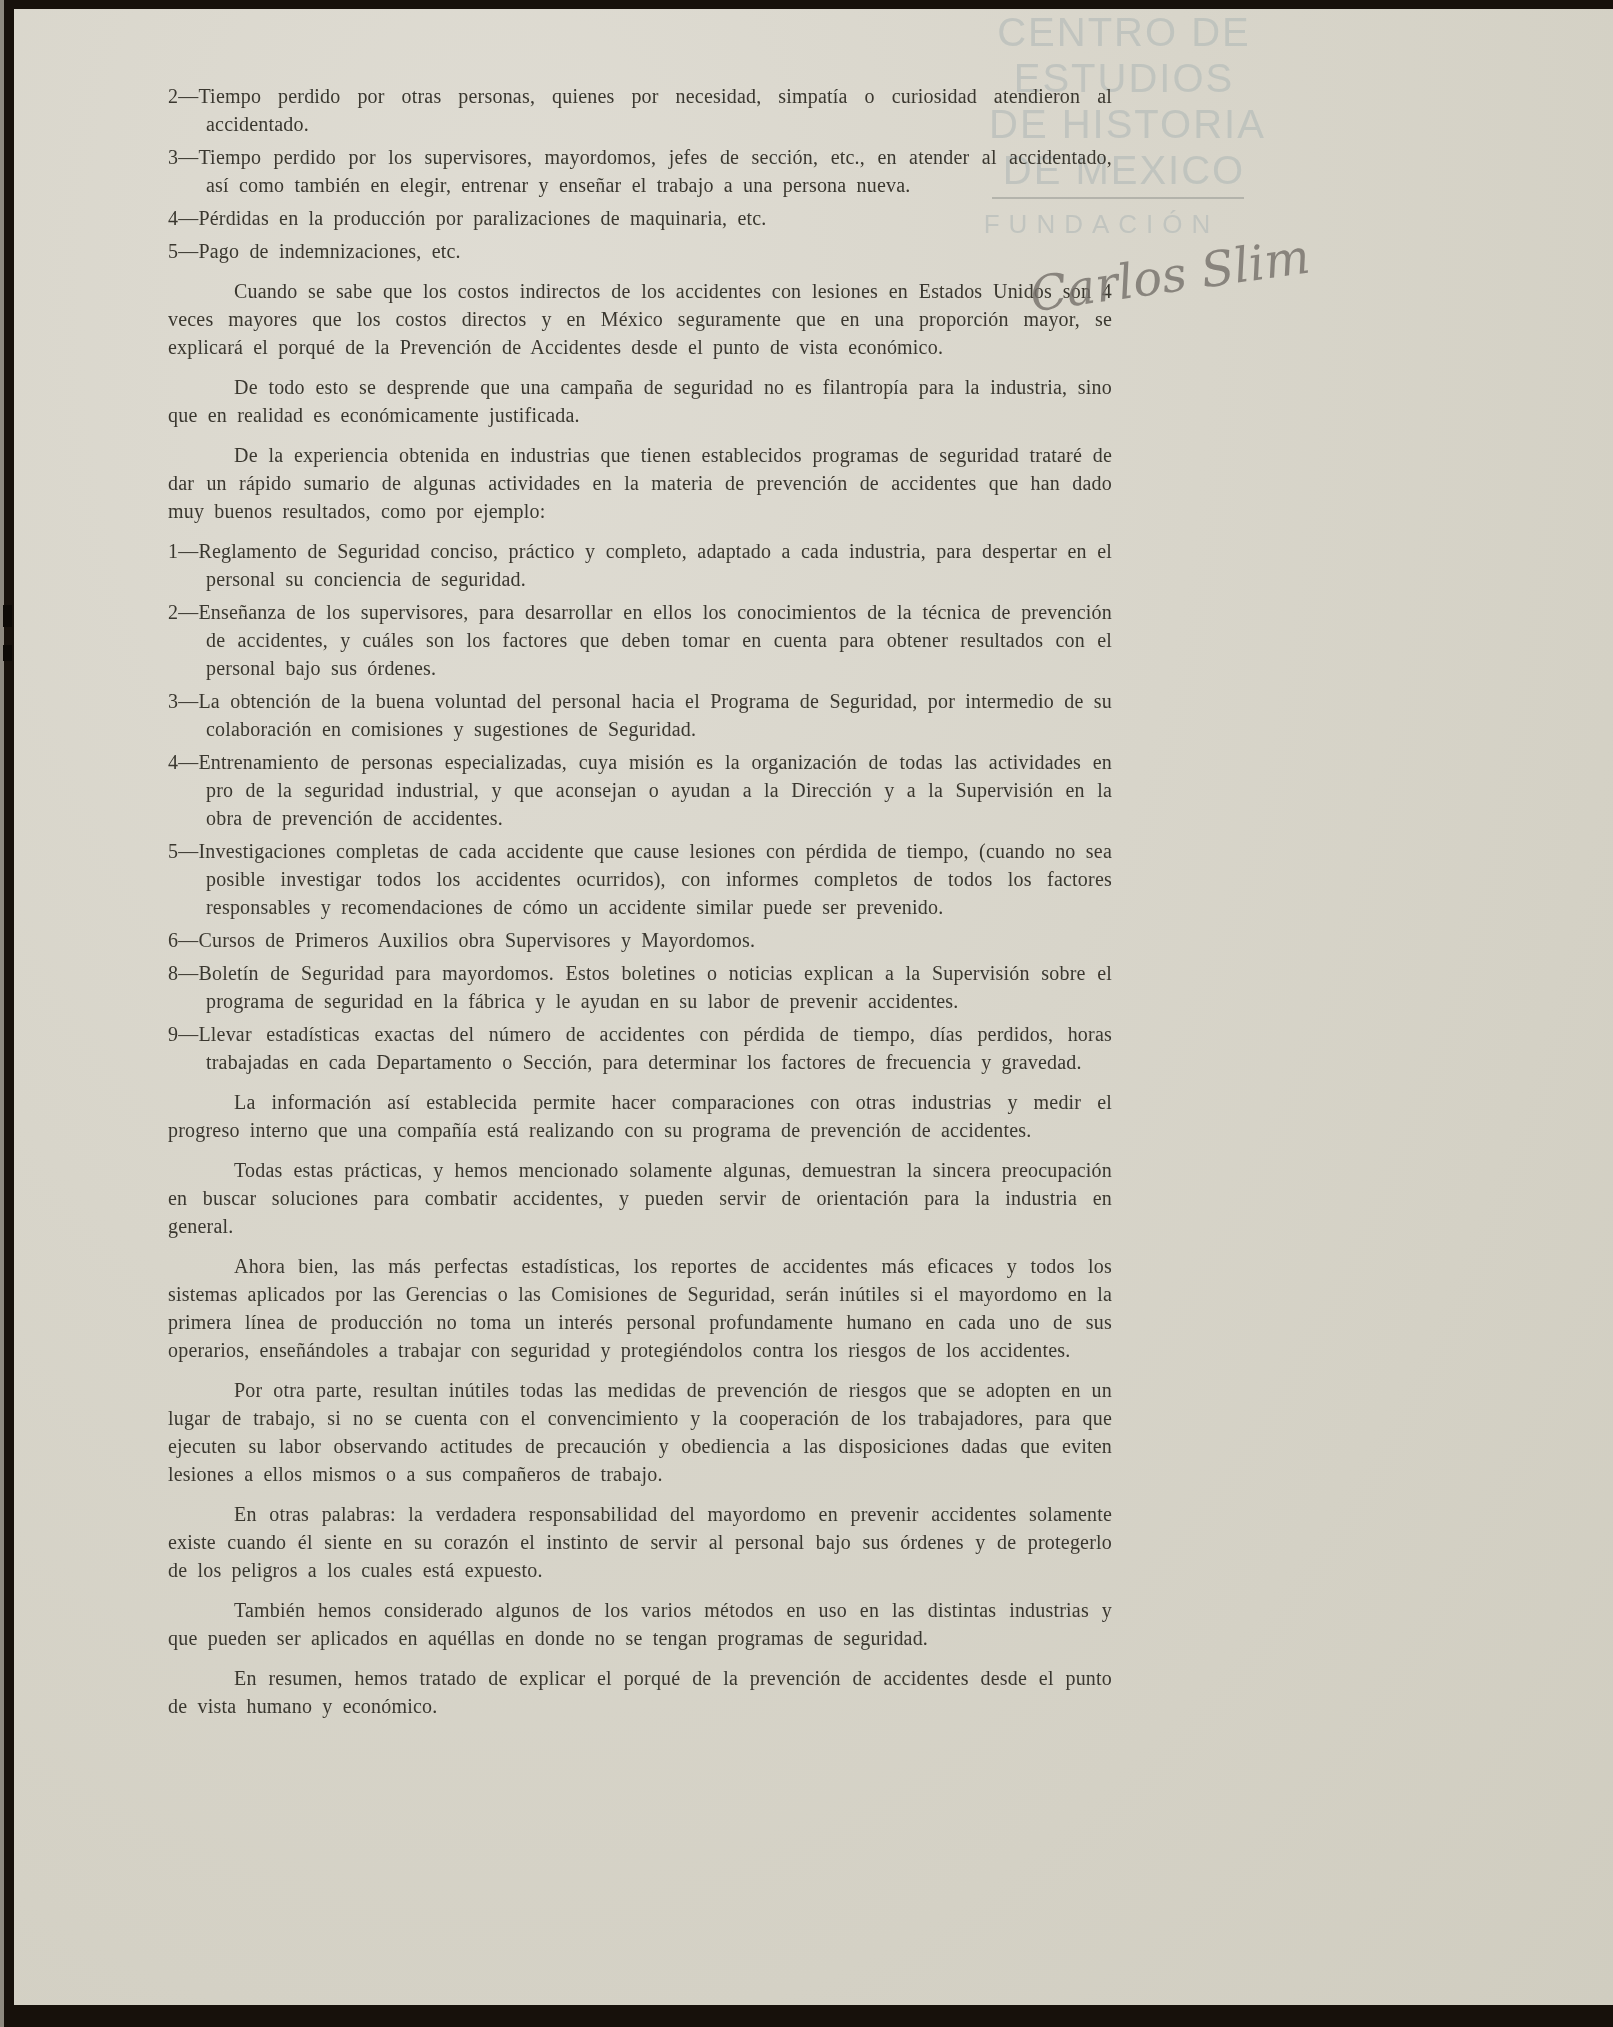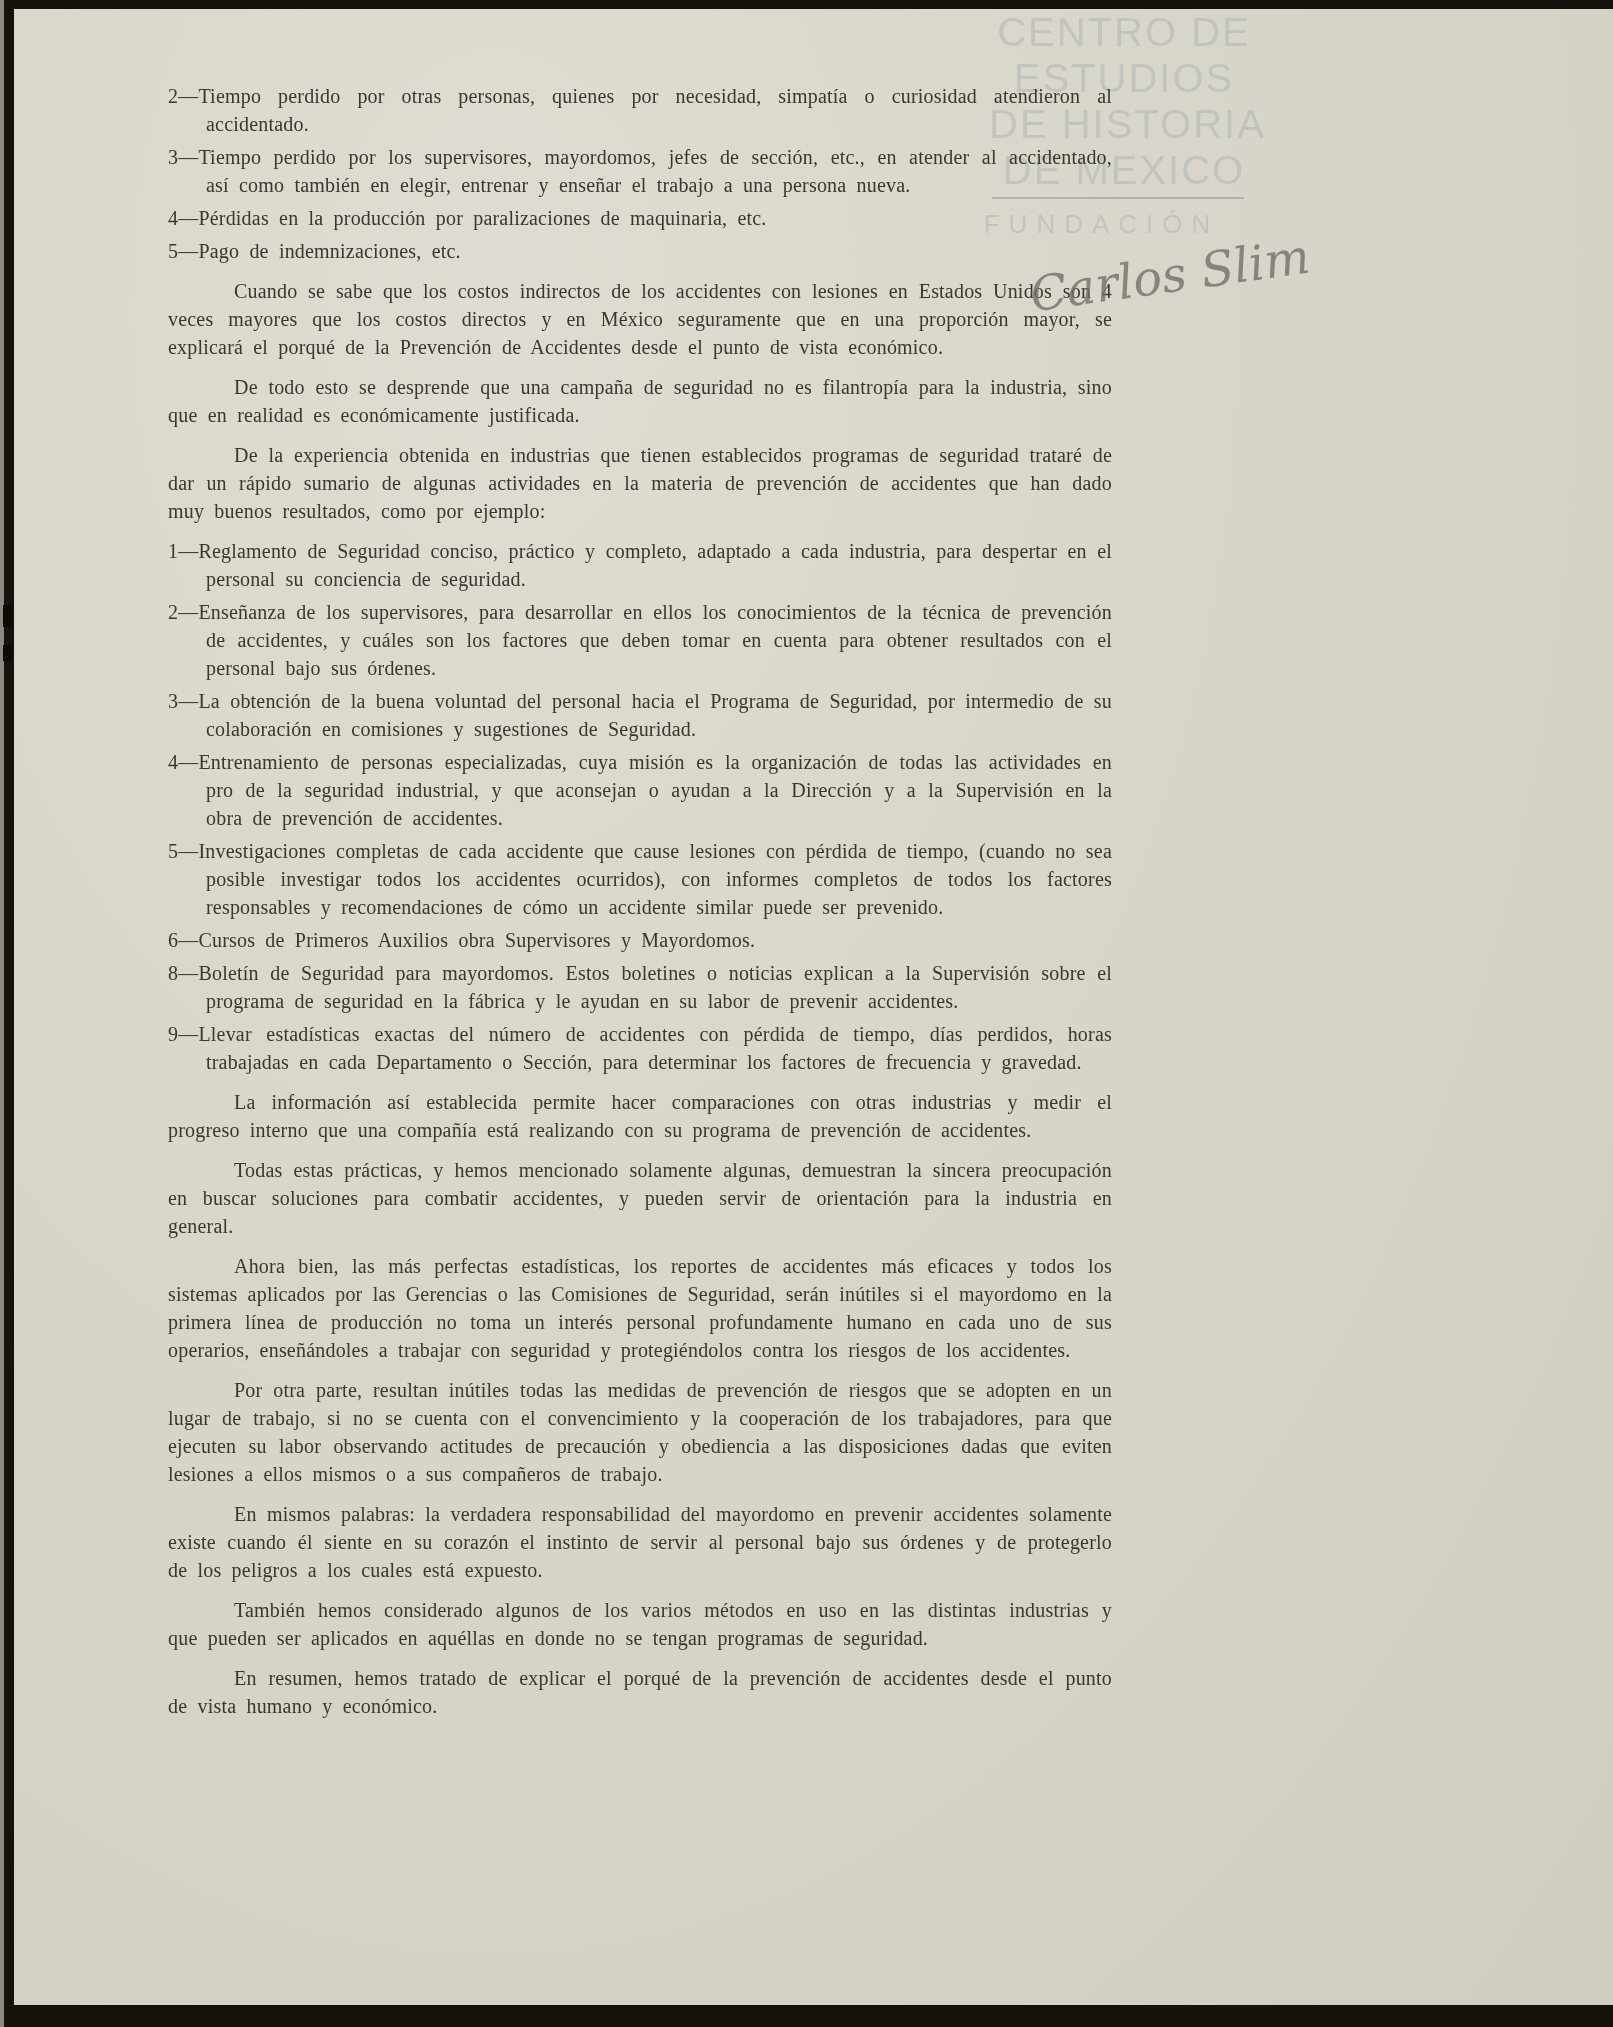--- a/index.html
+++ b/index.html
@@ -109,21 +109,21 @@
       <div class="item"><span class="num">3—</span><span>La obtención de la buena voluntad del personal hacia el Programa de Seguridad, por intermedio de su colaboración en comisiones y sugestiones de Seguridad.</span></div>
       <div class="item"><span class="num">4—</span><span>Entrenamiento de personas especializadas, cuya misión es la organización de todas las actividades en pro de la seguridad industrial, y que aconsejan o ayudan a la Dirección y a la Supervisión en la obra de prevención de accidentes.</span></div>
       <div class="item"><span class="num">5—</span><span>Investigaciones completas de cada accidente que cause lesiones con pérdida de tiempo, (cuando no sea posible investigar todos los accidentes ocurridos), con informes completos de todos los factores responsables y recomendaciones de cómo un accidente similar puede ser prevenido.</span></div>
       <div class="item"><span class="num">6—</span><span>Cursos de Primeros Auxilios obra Supervisores y Mayordomos.</span></div>
       <div class="item"><span class="num">8—</span><span>Boletín de Seguridad para mayordomos. Estos boletines o noticias explican a la Supervisión sobre el programa de seguridad en la fábrica y le ayudan en su labor de prevenir accidentes.</span></div>
       <div class="item"><span class="num">9—</span><span>Llevar estadísticas exactas del número de accidentes con pérdida de tiempo, días perdidos, horas trabajadas en cada Departamento o Sección, para determinar los factores de frecuencia y gravedad.</span></div>
       <div class="para">La información así establecida permite hacer comparaciones con otras industrias y medir el progreso interno que una compañía está realizando con su programa de prevención de accidentes.</div>
       <div class="para">Todas estas prácticas, y hemos mencionado solamente algunas, demuestran la sincera preocupación en buscar soluciones para combatir accidentes, y pueden servir de orientación para la industria en general.</div>
       <div class="para">Ahora bien, las más perfectas estadísticas, los reportes de accidentes más eficaces y todos los sistemas aplicados por las Gerencias o las Comisiones de Seguridad, serán inútiles si el mayordomo en la primera línea de producción no toma un interés personal profundamente humano en cada uno de sus operarios, enseñándoles a trabajar con seguridad y protegiéndolos contra los riesgos de los accidentes.</div>
       <div class="para">Por otra parte, resultan inútiles todas las medidas de prevención de riesgos que se adopten en un lugar de trabajo, si no se cuenta con el convencimiento y la cooperación de los trabajadores, para que ejecuten su labor observando actitudes de precaución y obediencia a las disposiciones dadas que eviten lesiones a ellos mismos o a sus compañeros de trabajo.</div>
-      <div class="para">En mismos palabras: la verdadera responsabilidad del mayordomo en prevenir accidentes solamente existe cuando él siente en su corazón el instinto de servir al personal bajo sus órdenes y de protegerlo de los peligros a los cuales está expuesto.</div>
+      <div class="para">En otras palabras: la verdadera responsabilidad del mayordomo en prevenir accidentes solamente existe cuando él siente en su corazón el instinto de servir al personal bajo sus órdenes y de protegerlo de los peligros a los cuales está expuesto.</div>
       <div class="para">También hemos considerado algunos de los varios métodos en uso en las distintas industrias y que pueden ser aplicados en aquéllas en donde no se tengan programas de seguridad.</div>
       <div class="para">En resumen, hemos tratado de explicar el porqué de la prevención de accidentes desde el punto de vista humano y económico.</div>
     </div>
 
 </div>
 
 <div class="edge-sliver"></div>
 <div class="scan-mark" style="left:3px; top:605px; width:9px; height:22px;"></div>
 <div class="scan-mark" style="left:3px; top:645px; width:9px; height:16px;"></div>
 

